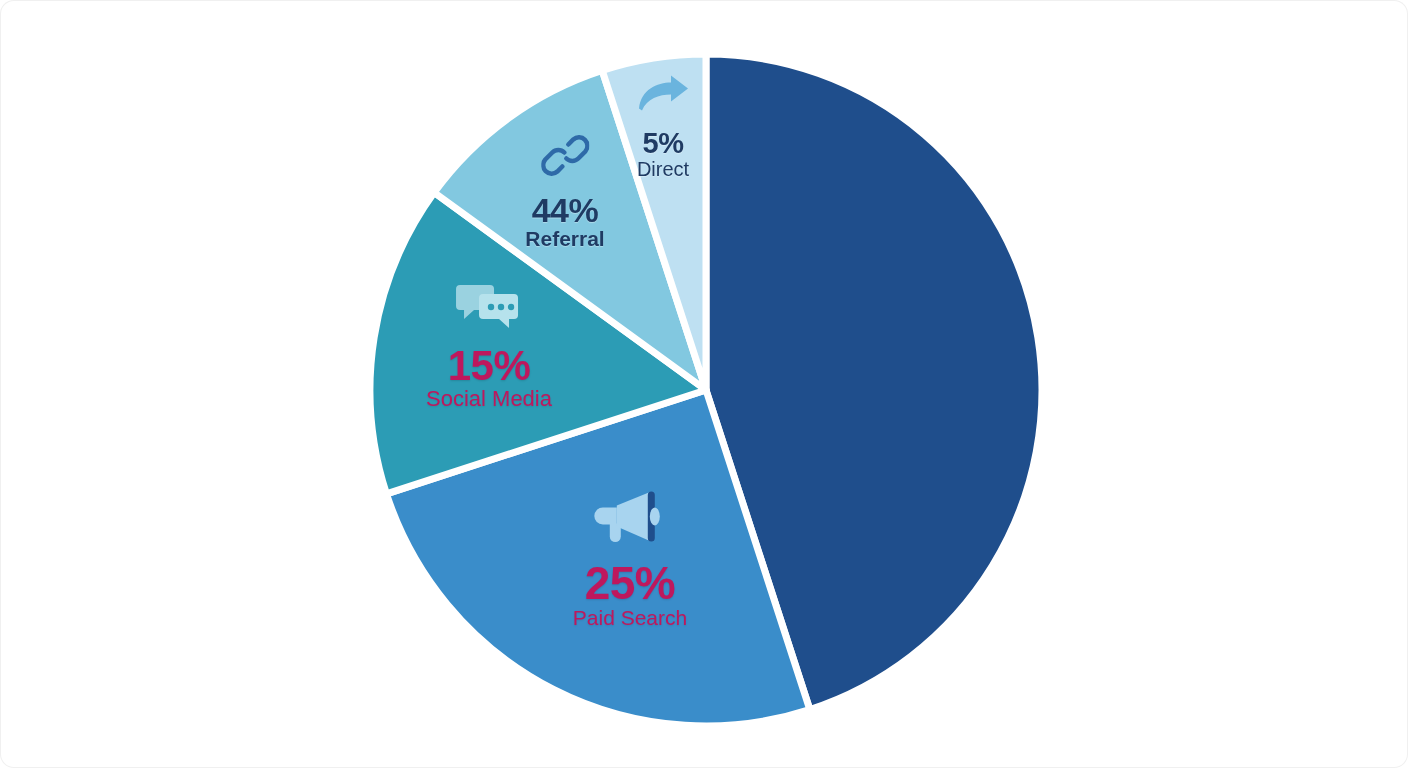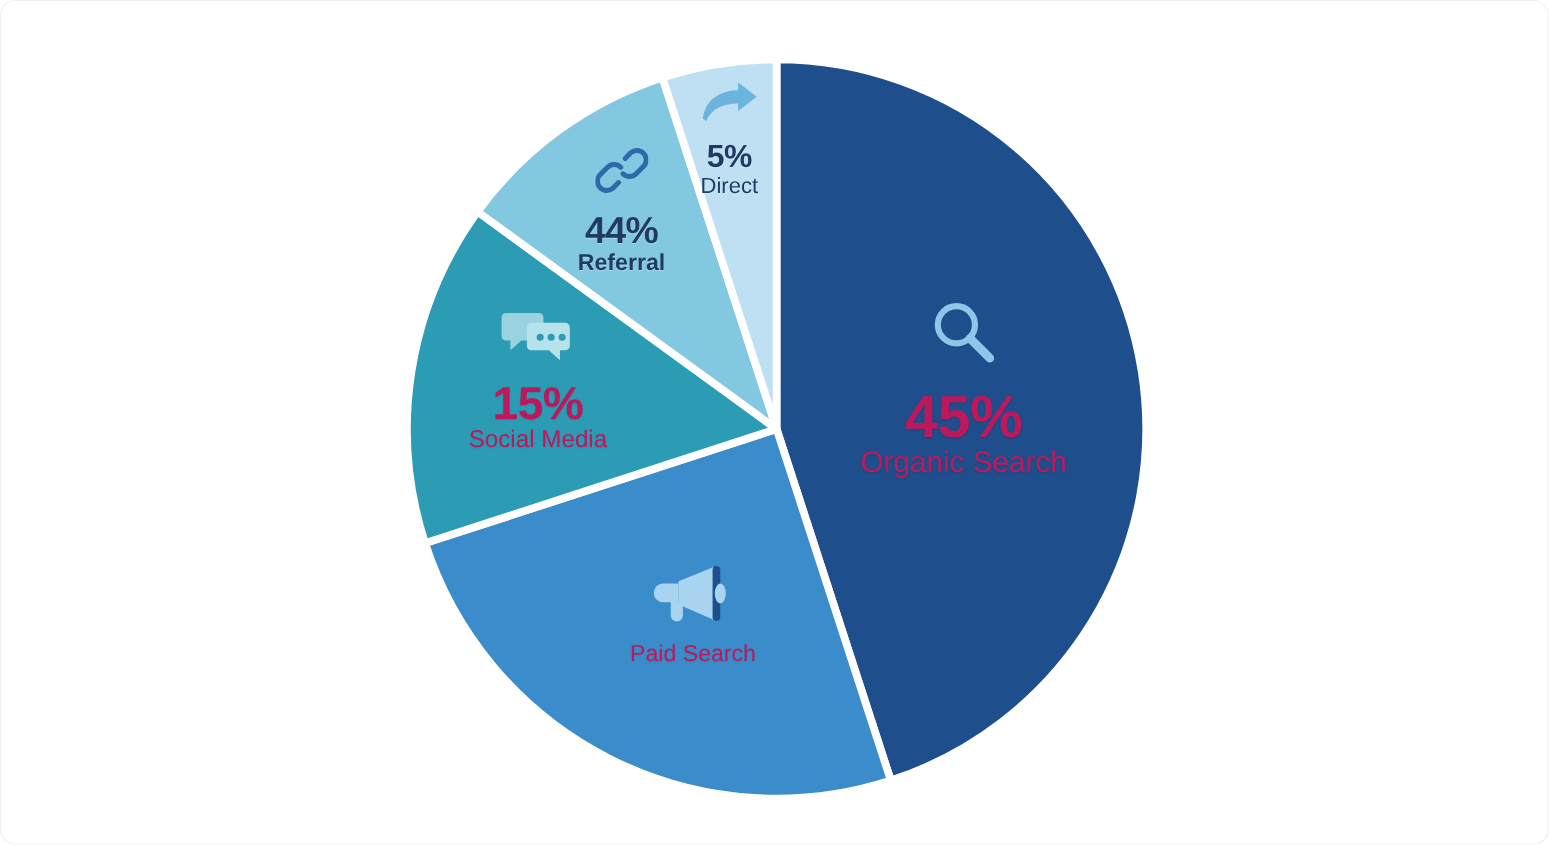--- a/index.html
+++ b/index.html
@@ -91,41 +91,32 @@
   <svg id="pie-svg" viewBox="0 0 1408 768" xmlns="http://www.w3.org/2000/svg">
     <g id="slices-group">
         <path d="M 706 390 L 706.00 54.00 A 336 336 0 0 1 809.83 709.55 Z" fill="#1f4e8c" class="slice-path"></path>
         <path d="M 706 390 L 809.83 709.55 A 336 336 0 0 1 386.45 493.83 Z" fill="#3a8dca" class="slice-path"></path>
         <path d="M 706 390 L 386.45 493.83 A 336 336 0 0 1 434.17 192.50 Z" fill="#2c9cb5" class="slice-path"></path>
         <path d="M 706 390 L 434.17 192.50 A 336 336 0 0 1 602.17 70.45 Z" fill="#82c8e0" class="slice-path"></path>
         <path d="M 706 390 L 602.17 70.45 A 336 336 0 0 1 706.00 54.00 Z" fill="#bee0f2" class="slice-path"></path>
       </g>
   </svg>
 
-  <div class="label-group on-dark" id="lbl-organic">
-    <span class="label-icon">
-      <svg width="72" height="72" viewBox="0 0 64 64" xmlns="http://www.w3.org/2000/svg">
-        <circle cx="26" cy="26" r="15" fill="none" stroke="#8ec6e8" stroke-width="5"></circle>
-        <line x1="37" y1="37" x2="53" y2="53" stroke="#8ec6e8" stroke-width="7" stroke-linecap="round"></line>
-      </svg>
-    </span>
-    <span class="label-pct">45%</span>
-    <span class="label-name">Organic Search</span>
-  </div>
 
   <div class="label-group on-dark" id="lbl-paid">
     <span class="label-icon">
       <svg width="74" height="60" viewBox="0 0 74 60" xmlns="http://www.w3.org/2000/svg">
         <path d="M10 21 h14 v17 h-14 a7 7 0 0 1 0 -17 z" fill="#a8d4ef"></path>
         <path d="M17 37 h11 v13 a5 5 0 0 1 -11 0 z" fill="#a8d4ef"></path>
         <path d="M24 19 L56 6 L56 54 L24 40 z" fill="#a8d4ef"></path>
         <rect x="55" y="5" width="7" height="50" rx="3.5" fill="#1f4e8c"></rect>
         <ellipse cx="62" cy="30" rx="5" ry="9" fill="#a8d4ef"></ellipse>
       </svg>
     </span>
+    <span class="label-pct">25%</span>
     <span class="label-name">Paid Search</span>
   </div>
 
   <div class="label-group on-dark" id="lbl-social">
     <span class="label-icon">
       <svg width="68" height="52" viewBox="0 0 68 52" xmlns="http://www.w3.org/2000/svg">
         <path d="M5 5 h30 a4 4 0 0 1 4 4 v17 a4 4 0 0 1 -4 4 h-16 l-10 9 v-9 h-4 a4 4 0 0 1 -4 -4 v-17 a4 4 0 0 1 4 -4 z" fill="#9ad2e0"></path>
         <path d="M28 14 h31 a4 4 0 0 1 4 4 v17 a4 4 0 0 1 -4 4 h-5 v9 l-10 -9 h-16 a4 4 0 0 1 -4 -4 v-17 a4 4 0 0 1 4 -4 z" fill="#b6e2ec"></path>
         <circle cx="36" cy="27" r="3.2" fill="#2c9cb5"></circle>
         <circle cx="46" cy="27" r="3.2" fill="#2c9cb5"></circle>

